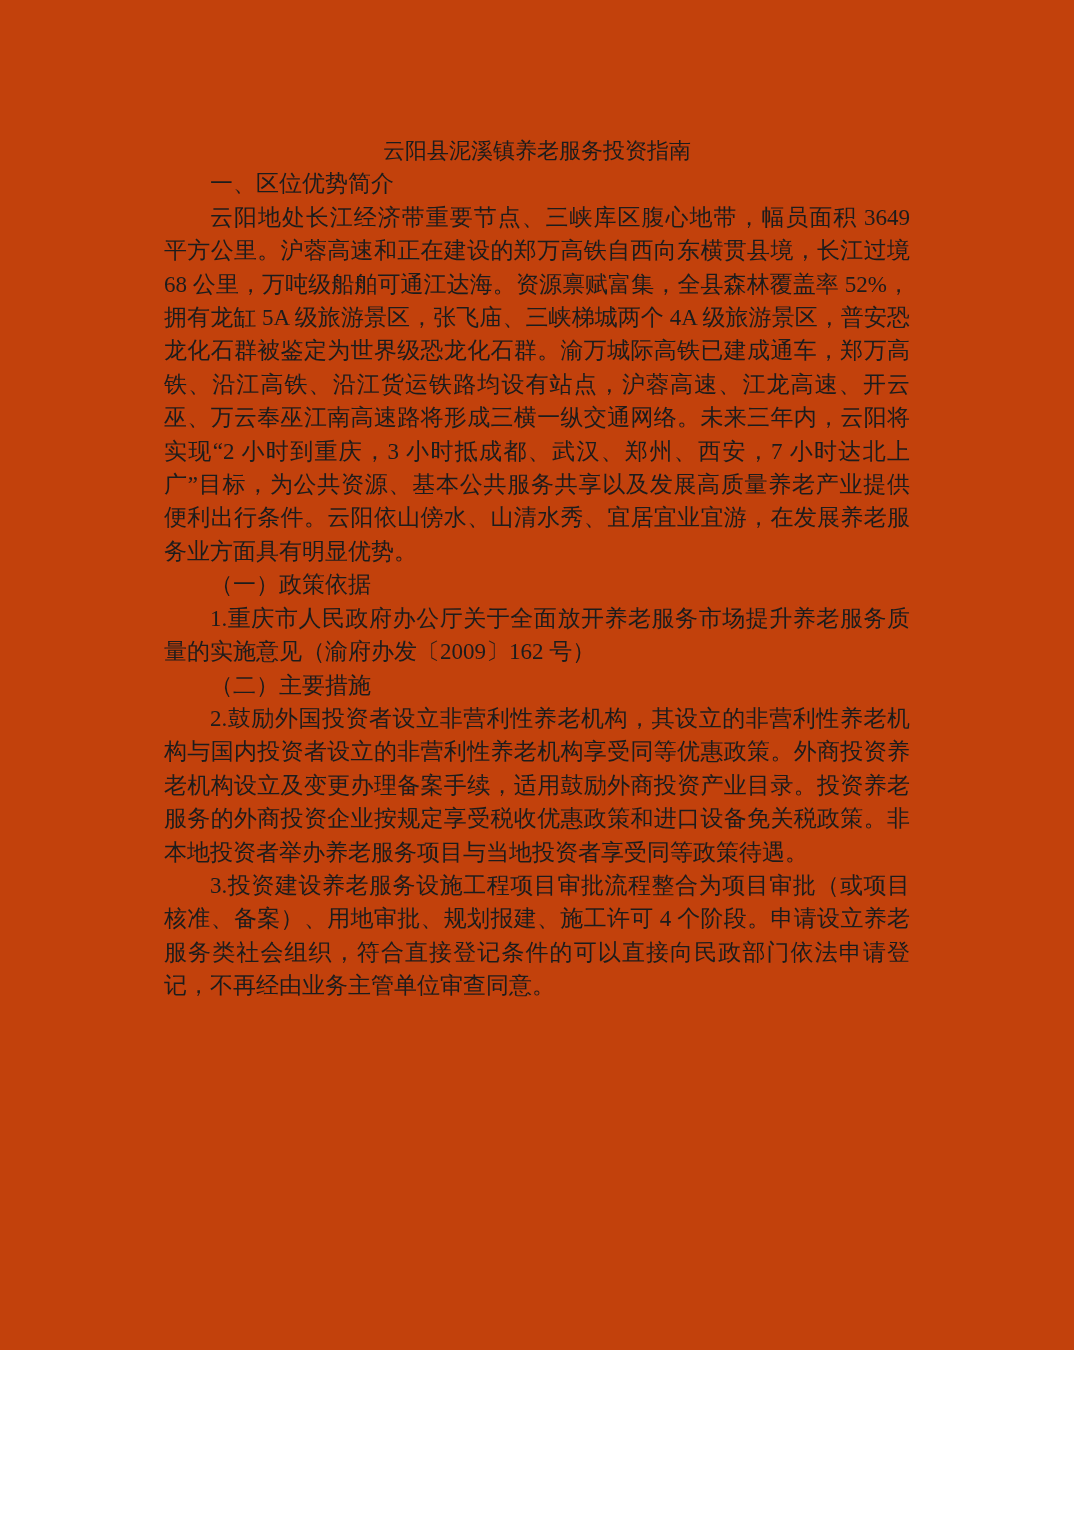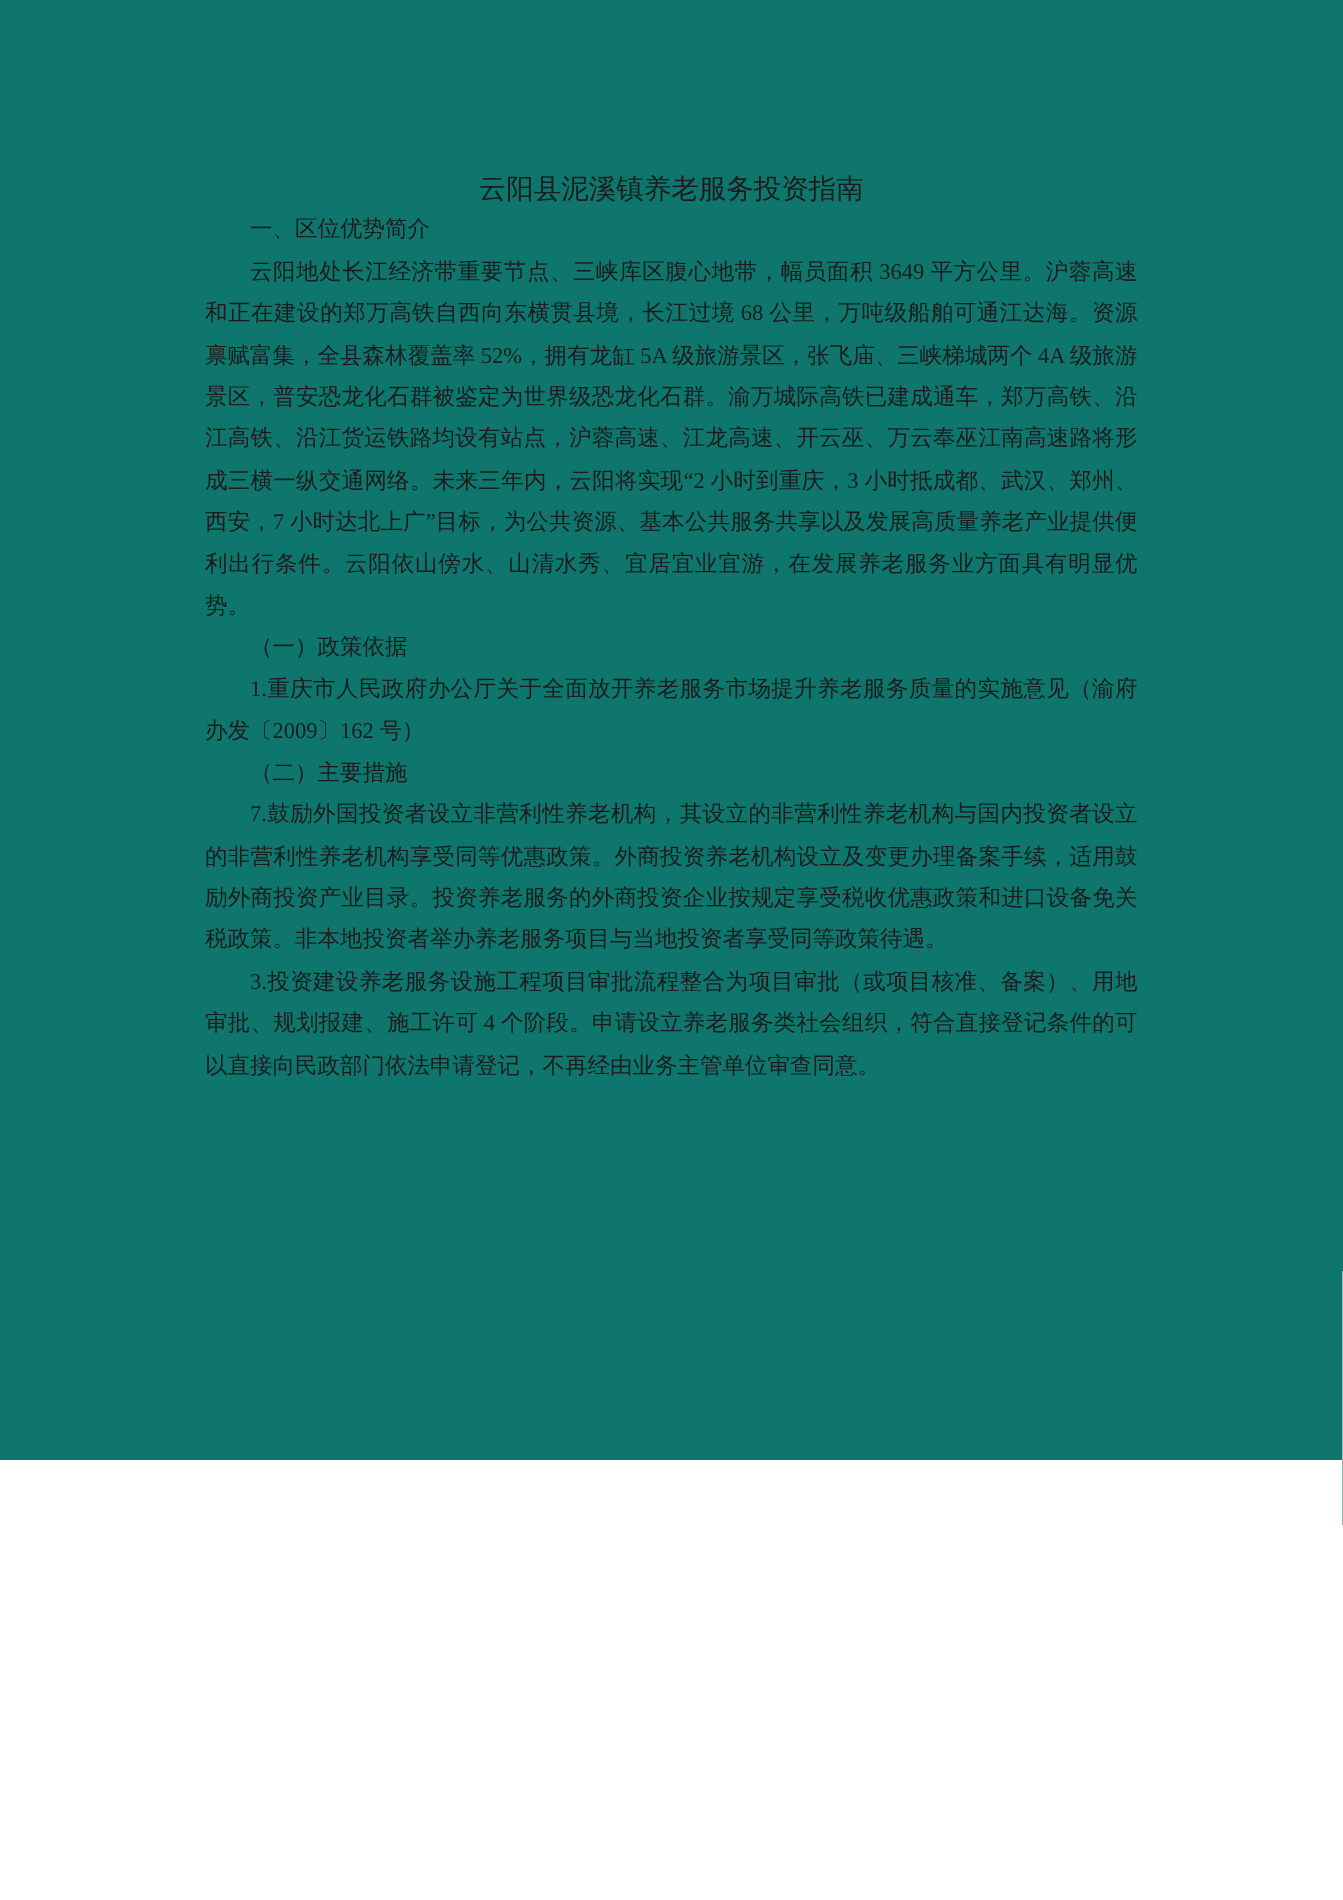--- a/index.html
+++ b/index.html
@@ -3,52 +3,52 @@
 <meta charset="utf-8">
 <style>
   html, body {
     margin: 0;
     padding: 0;
     background: #ffffff;
   }
   .page {
     position: relative;
     width: 1074px;
-    height: 1168px;
+    height: 1350px;
     box-sizing: border-box;
     padding: 134px 164px 0 164px;
-    background: #0f766e;
+    background: #c2410c;
     color: #1c1c1c;
     font-family: "Liberation Serif", "DejaVu Serif", serif;
     overflow: hidden;
   }
   .doc-title {
     margin: 0;
     font-size: 22px;
     font-weight: normal;
     line-height: 33.4px;
     text-align: center;
     text-indent: 0;
   }
   .para {
     margin: 0;
-    font-size: 18px;
+    font-size: 23px;
     line-height: 33.4px;
     text-align: justify;
     text-indent: 2em;
     word-break: break-all;
   }
 </style>
 </head>
 <body>
 
 <div class="page">
   <h1 class="doc-title">云阳县泥溪镇养老服务投资指南</h1>
   <div>
       <p class="para heading">一、区位优势简介</p>
       <p class="para body">云阳地处长江经济带重要节点、三峡库区腹心地带，幅员面积 3649 平方公里。沪蓉高速和正在建设的郑万高铁自西向东横贯县境，长江过境 68 公里，万吨级船舶可通江达海。资源禀赋富集，全县森林覆盖率 52%，拥有龙缸 5A 级旅游景区，张飞庙、三峡梯城两个 4A 级旅游景区，普安恐龙化石群被鉴定为世界级恐龙化石群。渝万城际高铁已建成通车，郑万高铁、沿江高铁、沿江货运铁路均设有站点，沪蓉高速、江龙高速、开云巫、万云奉巫江南高速路将形成三横一纵交通网络。未来三年内，云阳将实现“2 小时到重庆，3 小时抵成都、武汉、郑州、西安，7 小时达北上广”目标，为公共资源、基本公共服务共享以及发展高质量养老产业提供便利出行条件。云阳依山傍水、山清水秀、宜居宜业宜游，在发展养老服务业方面具有明显优势。</p>
       <p class="para heading">（一）政策依据</p>
       <p class="para body">1.重庆市人民政府办公厅关于全面放开养老服务市场提升养老服务质量的实施意见（渝府办发〔2009〕162 号）</p>
       <p class="para heading">（二）主要措施</p>
-      <p class="para body">7.鼓励外国投资者设立非营利性养老机构，其设立的非营利性养老机构与国内投资者设立的非营利性养老机构享受同等优惠政策。外商投资养老机构设立及变更办理备案手续，适用鼓励外商投资产业目录。投资养老服务的外商投资企业按规定享受税收优惠政策和进口设备免关税政策。非本地投资者举办养老服务项目与当地投资者享受同等政策待遇。</p>
+      <p class="para body">2.鼓励外国投资者设立非营利性养老机构，其设立的非营利性养老机构与国内投资者设立的非营利性养老机构享受同等优惠政策。外商投资养老机构设立及变更办理备案手续，适用鼓励外商投资产业目录。投资养老服务的外商投资企业按规定享受税收优惠政策和进口设备免关税政策。非本地投资者举办养老服务项目与当地投资者享受同等政策待遇。</p>
       <p class="para body">3.投资建设养老服务设施工程项目审批流程整合为项目审批（或项目核准、备案）、用地审批、规划报建、施工许可 4 个阶段。申请设立养老服务类社会组织，符合直接登记条件的可以直接向民政部门依法申请登记，不再经由业务主管单位审查同意。</p>
     </div>
 </div>
 
 </body></html>

